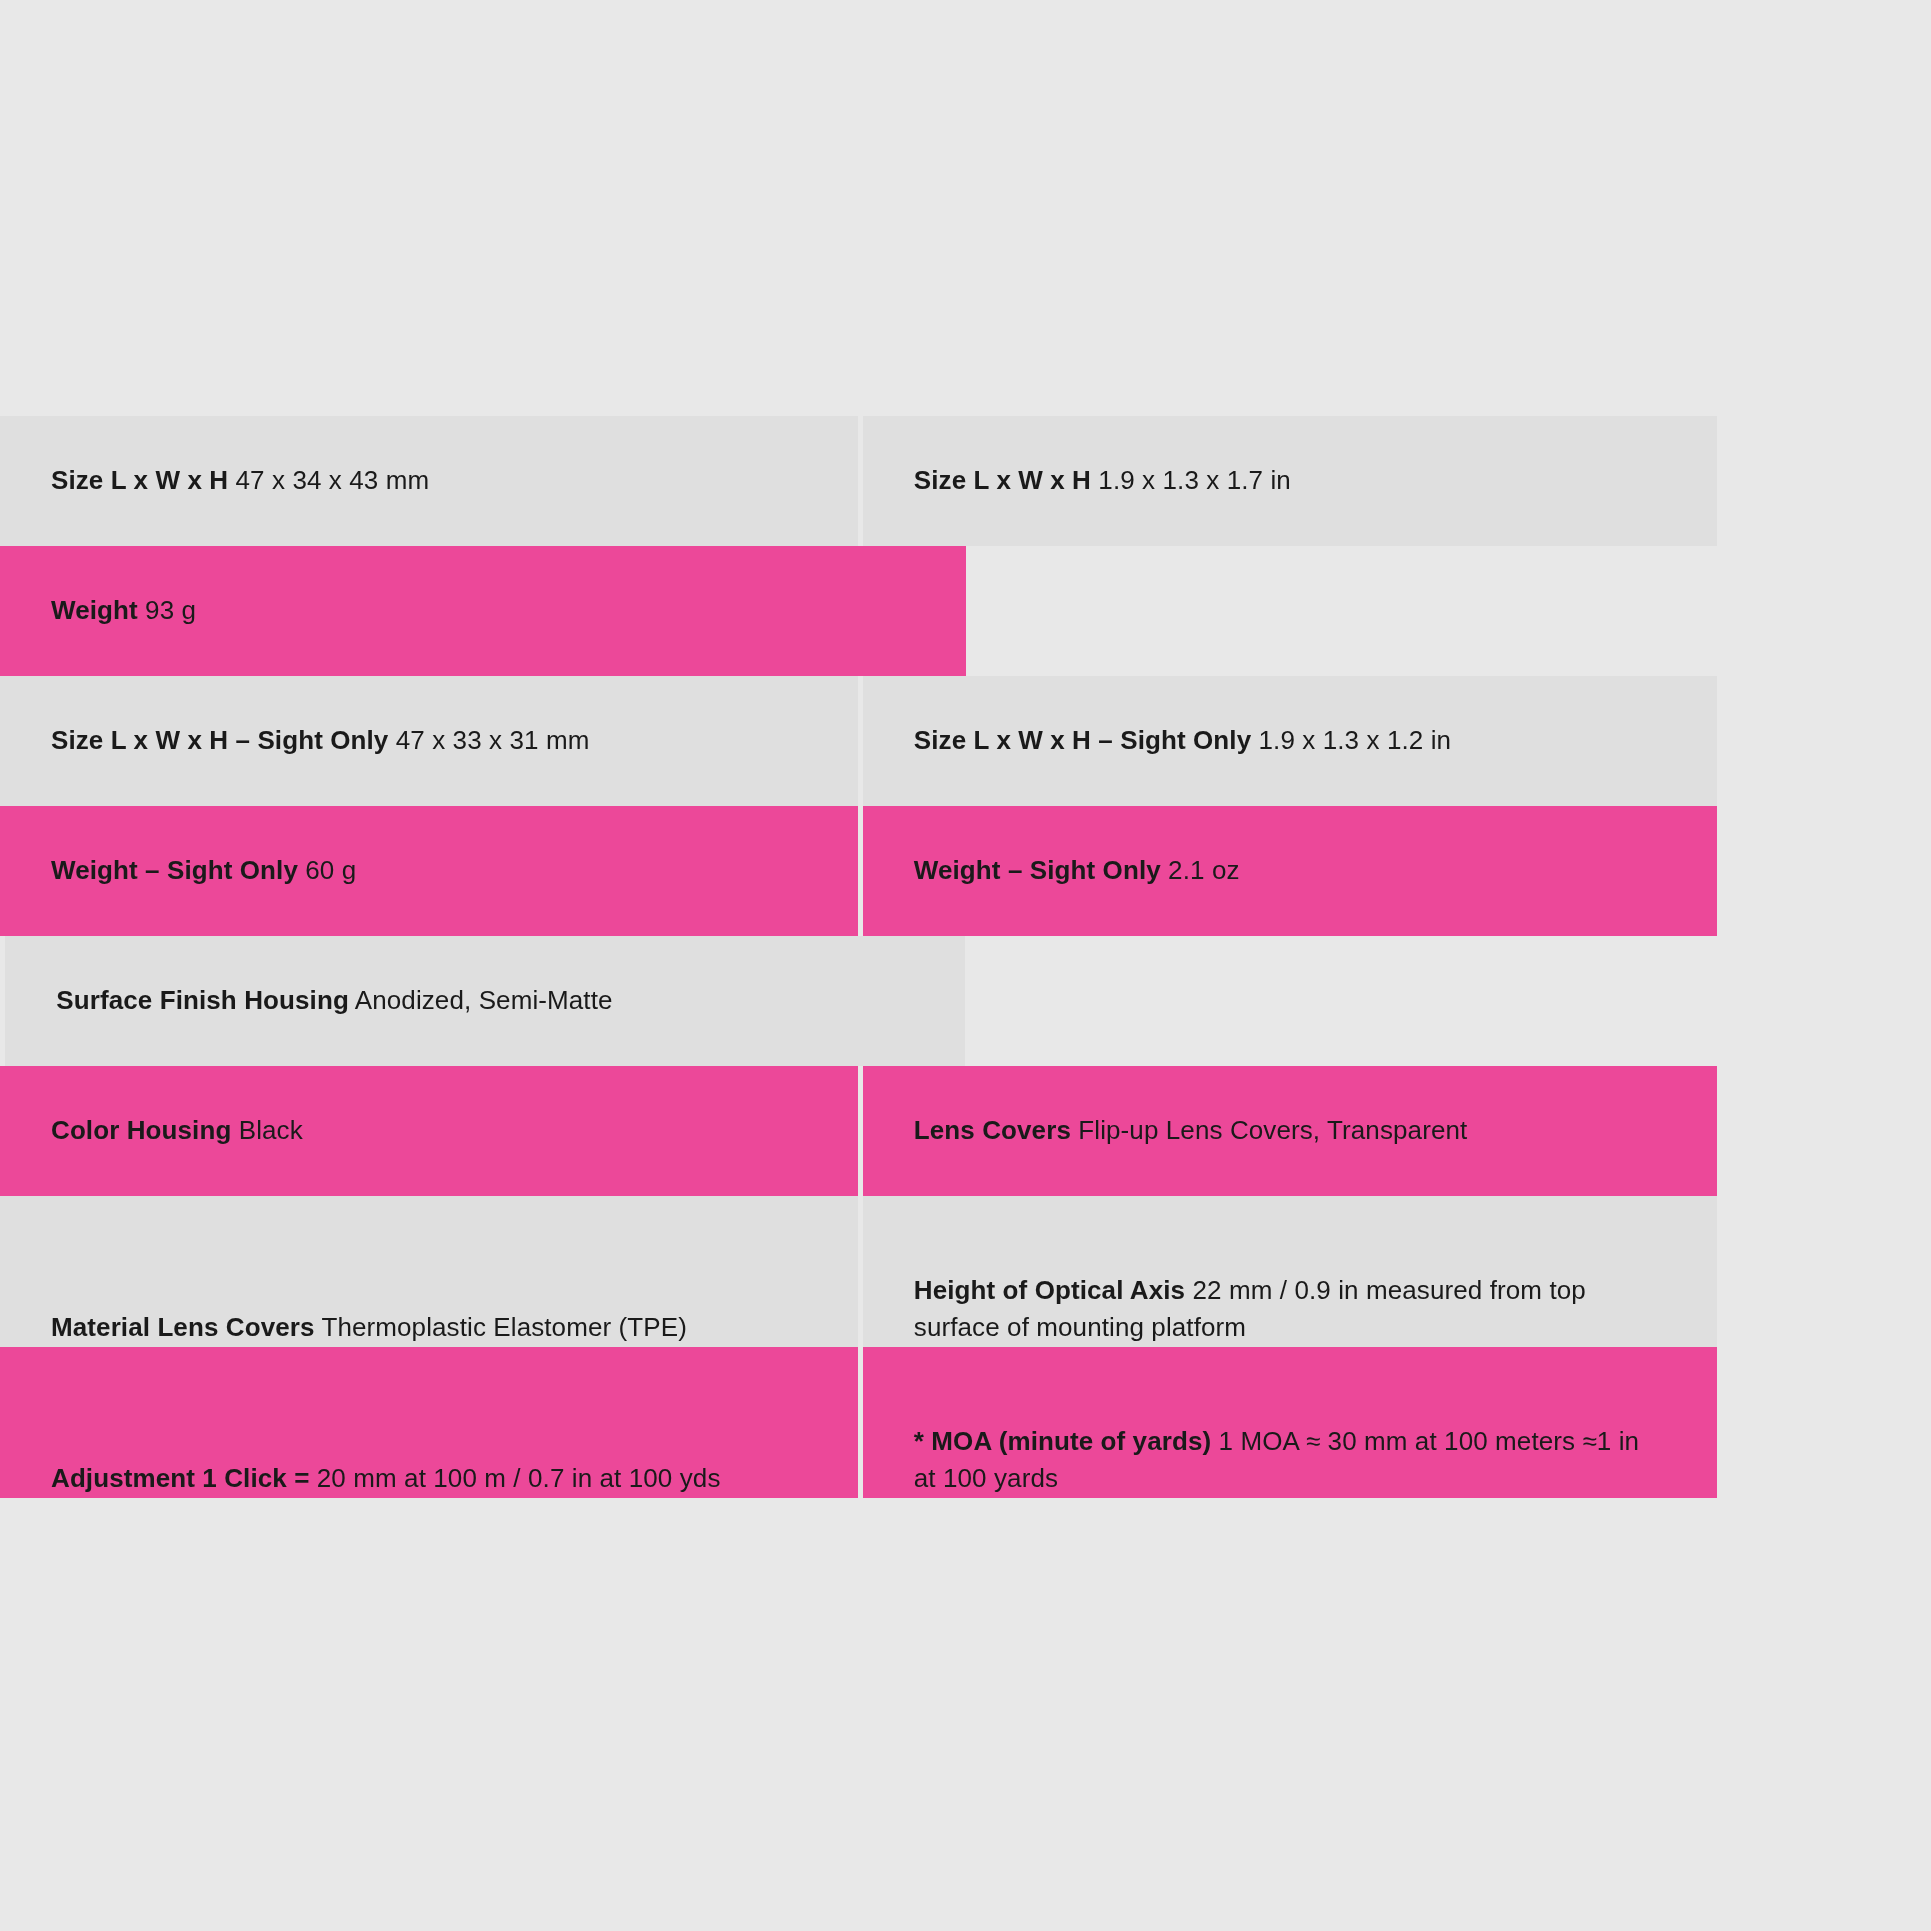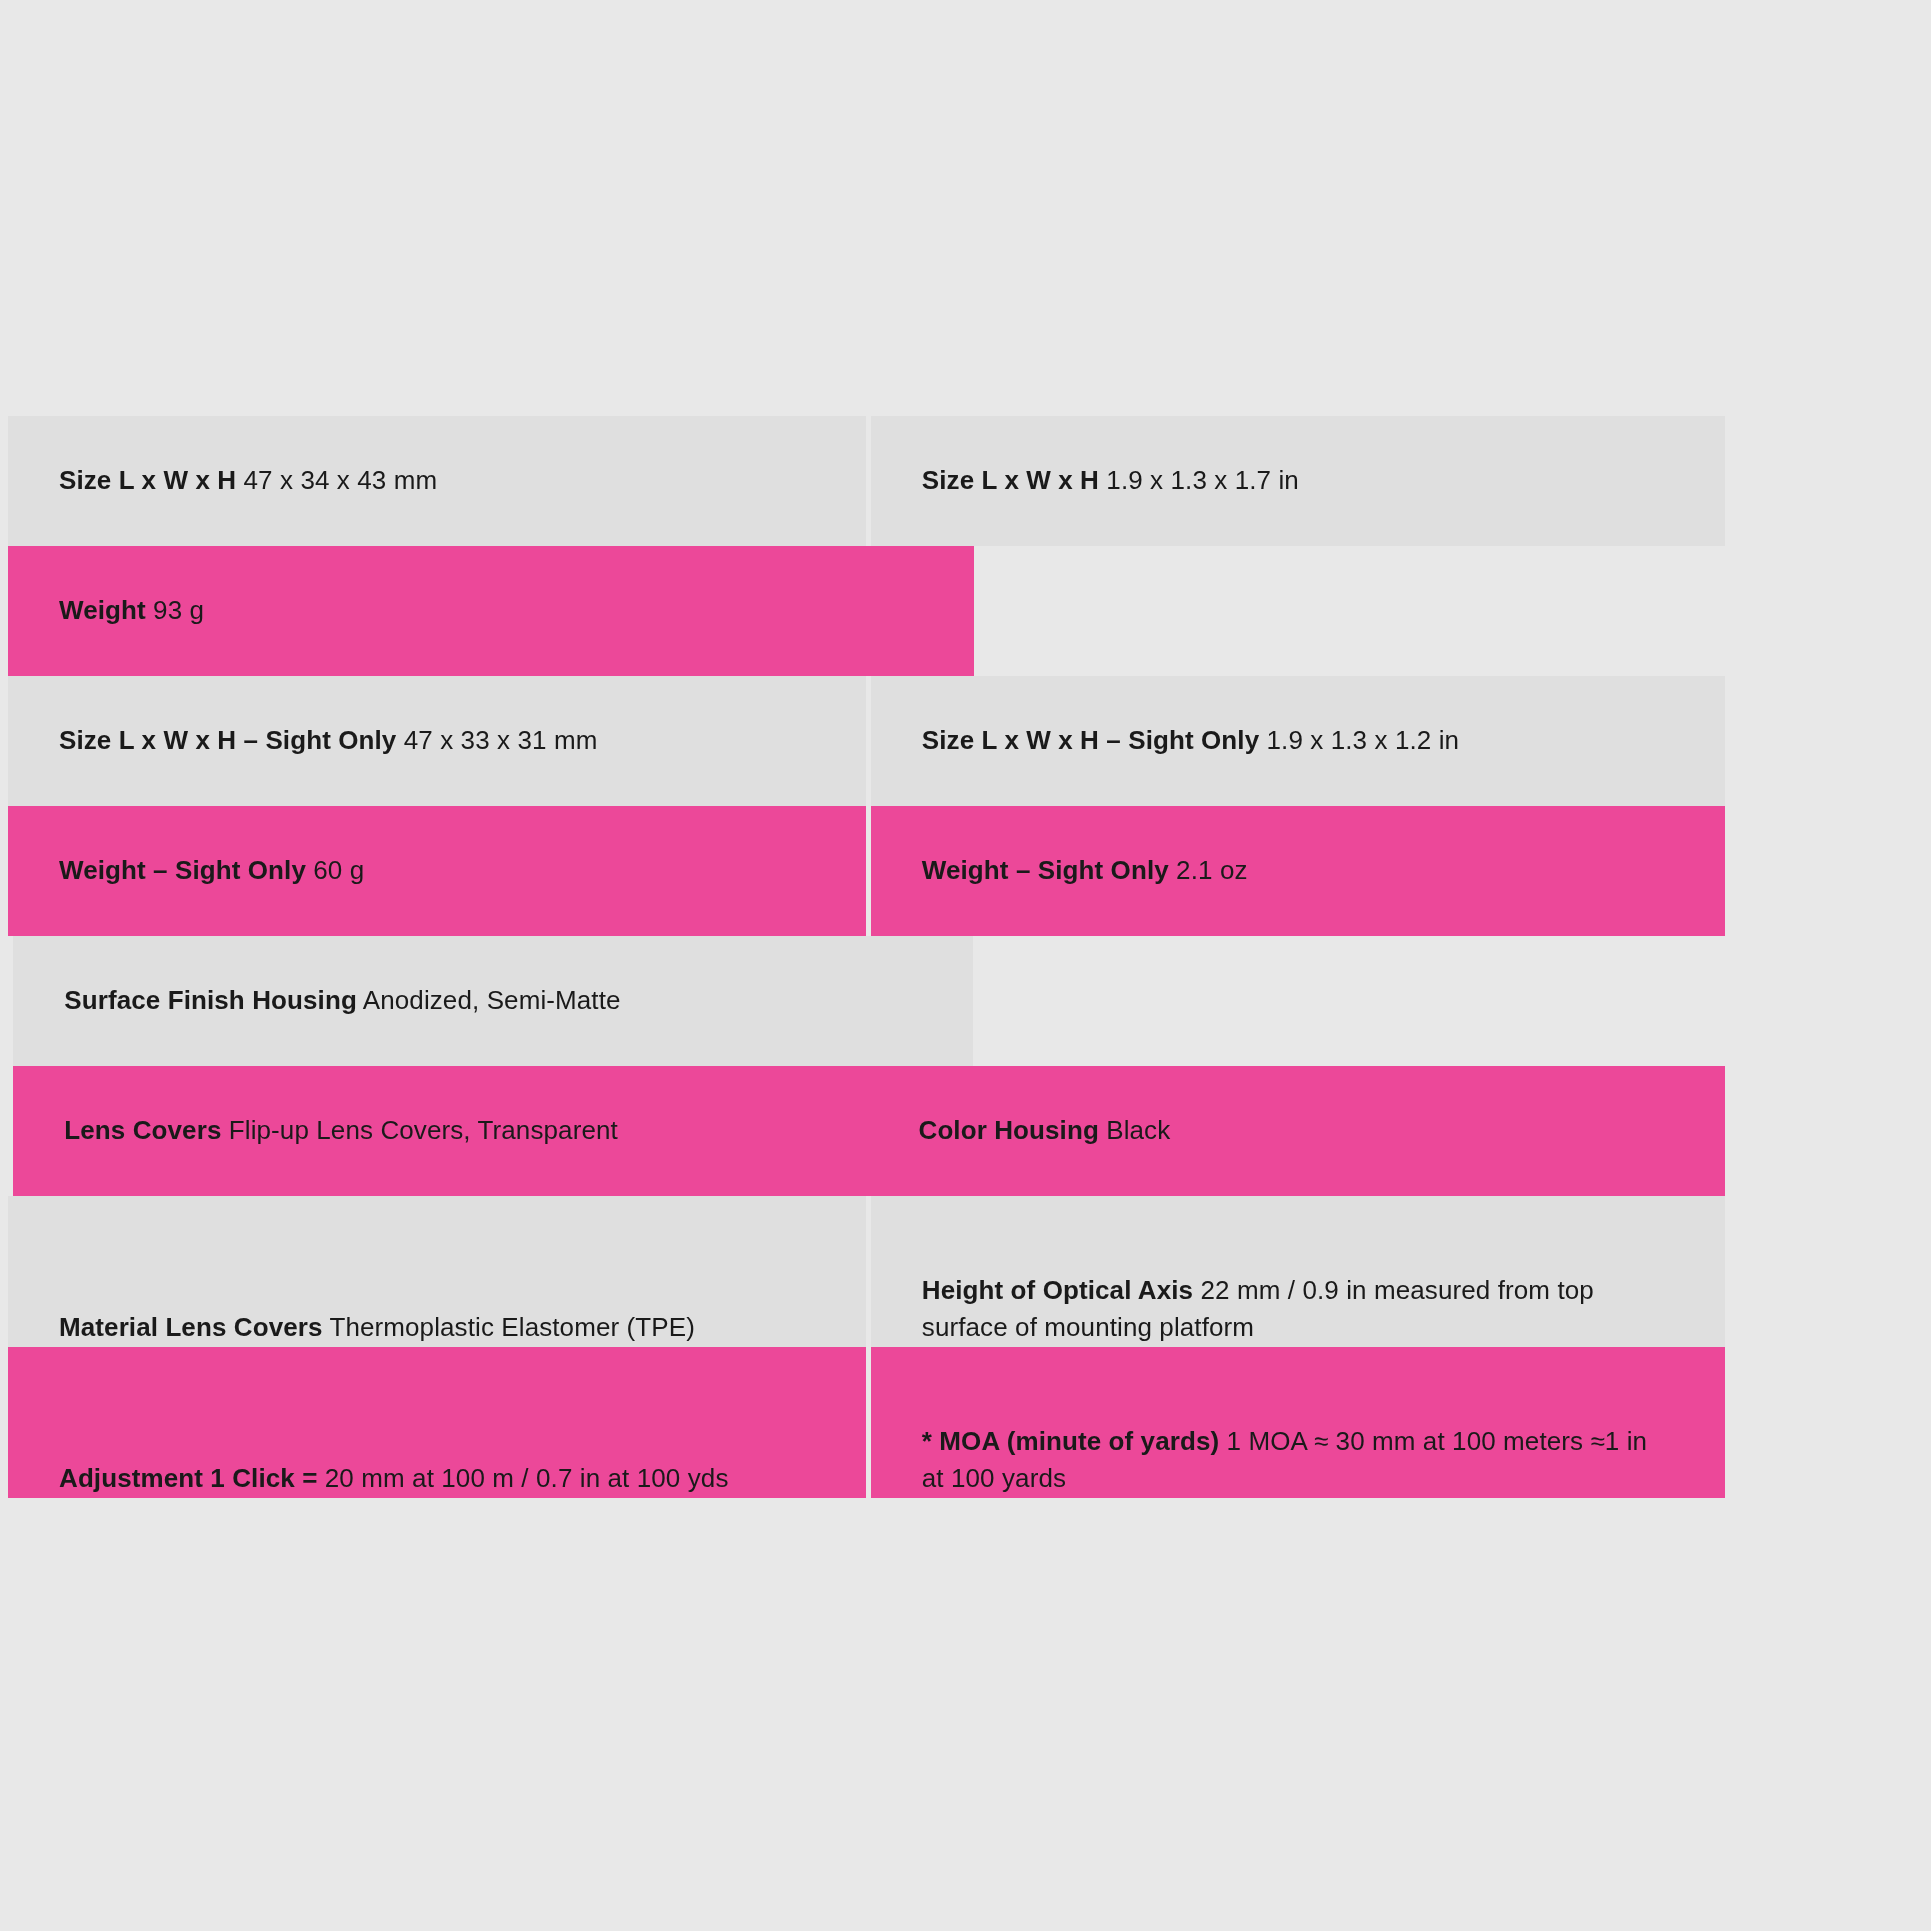--- a/index.html
+++ b/index.html
@@ -13,21 +13,20 @@
     font-family: "Liberation Sans", sans-serif;
     color: #1a1a1a;
     overflow: hidden;
   }
 
   .spec-sheet {
     position: absolute;
     top: 416px;
     left: 0;
     width: 1717px;
-    margin-left: 8px;
   }
 
   .spec-row {
     display: flex;
     width: 100%;
   }
 
   .spec-row.shade-dark .spec-cell {
     background: #dfdfdf;
   }
@@ -113,25 +112,25 @@
       <div class="spec-cell col-right">
         <div class="spec-text"><span class="label">Weight – Sight Only</span> <span class="value">2.1 oz</span></div>
       </div>
     </div>
     <div class="spec-row shade-dark">
       <div class="spec-cell col-right">
         <div class="spec-text"><span class="label">Surface Finish Housing</span> <span class="value">Anodized, Semi-Matte</span></div>
       </div>
     </div>
     <div class="spec-row shade-light">
+      <div class="spec-cell col-left">
+        <div class="spec-text"><span class="label">Color Housing</span> <span class="value">Black</span></div>
+      </div>
       <div class="spec-cell col-right">
         <div class="spec-text"><span class="label">Lens Covers</span> <span class="value">Flip-up Lens Covers, Transparent</span></div>
-      </div>
-      <div class="spec-cell col-left">
-        <div class="spec-text"><span class="label">Color Housing</span> <span class="value">Black</span></div>
       </div>
     </div>
     <div class="spec-row shade-dark tall">
       <div class="spec-cell col-left">
         <div class="spec-text"><span class="label">Material Lens Covers</span> <span class="value">Thermoplastic Elastomer (TPE)</span></div>
       </div>
       <div class="spec-cell col-right">
         <div class="spec-text"><span class="label">Height of Optical Axis</span> <span class="value">22 mm / 0.9 in measured from top surface of mounting platform</span></div>
       </div>
     </div>

